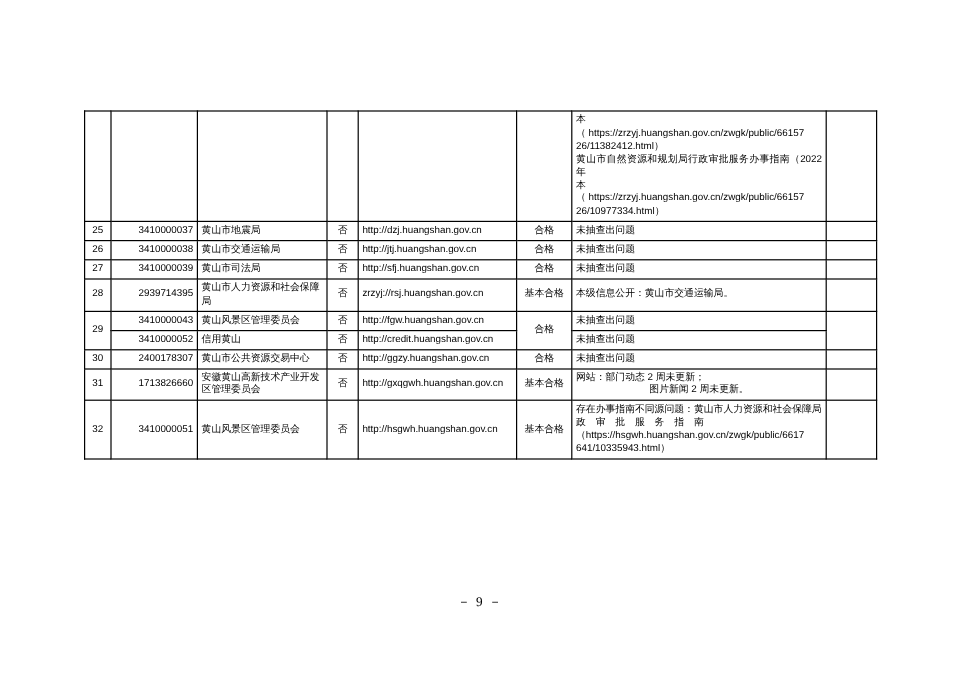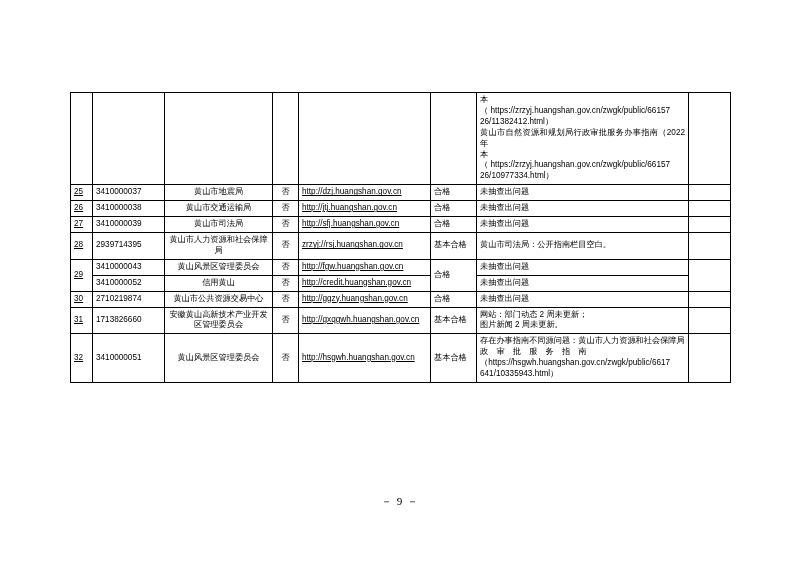--- a/index.html
+++ b/index.html
@@ -33,42 +33,42 @@
   table.doc td {
     border: 1px solid #000000;
     padding: 2px 3px;
     vertical-align: middle;
     font-size: 8.2px;
     line-height: 1.33;
     color: #000000;
     word-wrap: break-word;
     overflow-wrap: break-word;
   }
-  .c-idx   { width: 22px;  text-align: left; text-decoration: underline; }
-  .c-code  { width: 72px;  text-align: left; }
-  .c-org   { width: 108px; text-align: center; padding-left: 4px; margin-left: 20px; }
+  .c-idx   { width: 22px;  text-align: center; }
+  .c-code  { width: 72px;  text-align: right; }
+  .c-org   { width: 108px; text-align: left; padding-left: 4px; margin-left: 20px; }
   .c-flag  { width: 26px;  text-align: center; }
-  .c-url   { width: 132px; text-align: left; padding-left: 5px; text-decoration: underline; }
-  .c-res   { width: 46px;  }
+  .c-url   { width: 132px; text-align: left; padding-left: 5px; }
+  .c-res   { width: 46px;  text-align: center; }
   .c-note  { width: 212px; text-align: left; padding-left: 4px; }
   .c-last  { width: 42px;  text-align: center; }
 
   .top-note {
     font-size: 8.2px;
     line-height: 1.45;
     text-align: justify;
   }
   .urlrow {
     display: block;
   }
   .note-just {
     text-align: justify;
     text-justify: inter-ideograph;
   }
-  .center-note { text-align: left; }
+  .center-note { text-align: center; }
 
   .pagenum {
     position: absolute;
     left: 0;
     right: 0;
     top: 494px;
     text-align: center;
     font-size: 11px;
     font-family: "Liberation Serif", serif;
     color: #000000;
@@ -146,21 +146,21 @@
           <td class="c-last"></td>
         </tr>
 
         <tr>
           <td class="c-idx">28</td>
           <td class="c-code">2939714395</td>
           <td class="c-org">黄山市人力资源和社会保障局</td>
           <td class="c-flag">否</td>
           <td class="c-url">zrzyj://rsj.huangshan.gov.cn</td>
           <td class="c-res">基本合格</td>
-          <td class="c-note">黄山市司法局：公开指南栏目空白。</td>
+          <td class="c-note">本级信息公开：黄山市交通运输局。</td>
           <td class="c-last"></td>
         </tr>
 
         <tr>
           <td class="c-idx" rowspan="2">29</td>
           <td class="c-code">3410000043</td>
           <td class="c-org">黄山风景区管理委员会</td>
           <td class="c-flag">否</td>
           <td class="c-url">http://fgw.huangshan.gov.cn</td>
           <td class="c-res" rowspan="2">合格</td>
@@ -171,21 +171,21 @@
         <tr>
           <td class="c-code">3410000052</td>
           <td class="c-org">信用黄山</td>
           <td class="c-flag">否</td>
           <td class="c-url">http://credit.huangshan.gov.cn</td>
           <td class="c-note">未抽查出问题</td>
         </tr>
 
         <tr>
           <td class="c-idx">30</td>
-          <td class="c-code">2710219874</td>
+          <td class="c-code">2400178307</td>
           <td class="c-org">黄山市公共资源交易中心</td>
           <td class="c-flag">否</td>
           <td class="c-url">http://ggzy.huangshan.gov.cn</td>
           <td class="c-res">合格</td>
           <td class="c-note">未抽查出问题</td>
           <td class="c-last"></td>
         </tr>
 
         <tr>
           <td class="c-idx">31</td>

